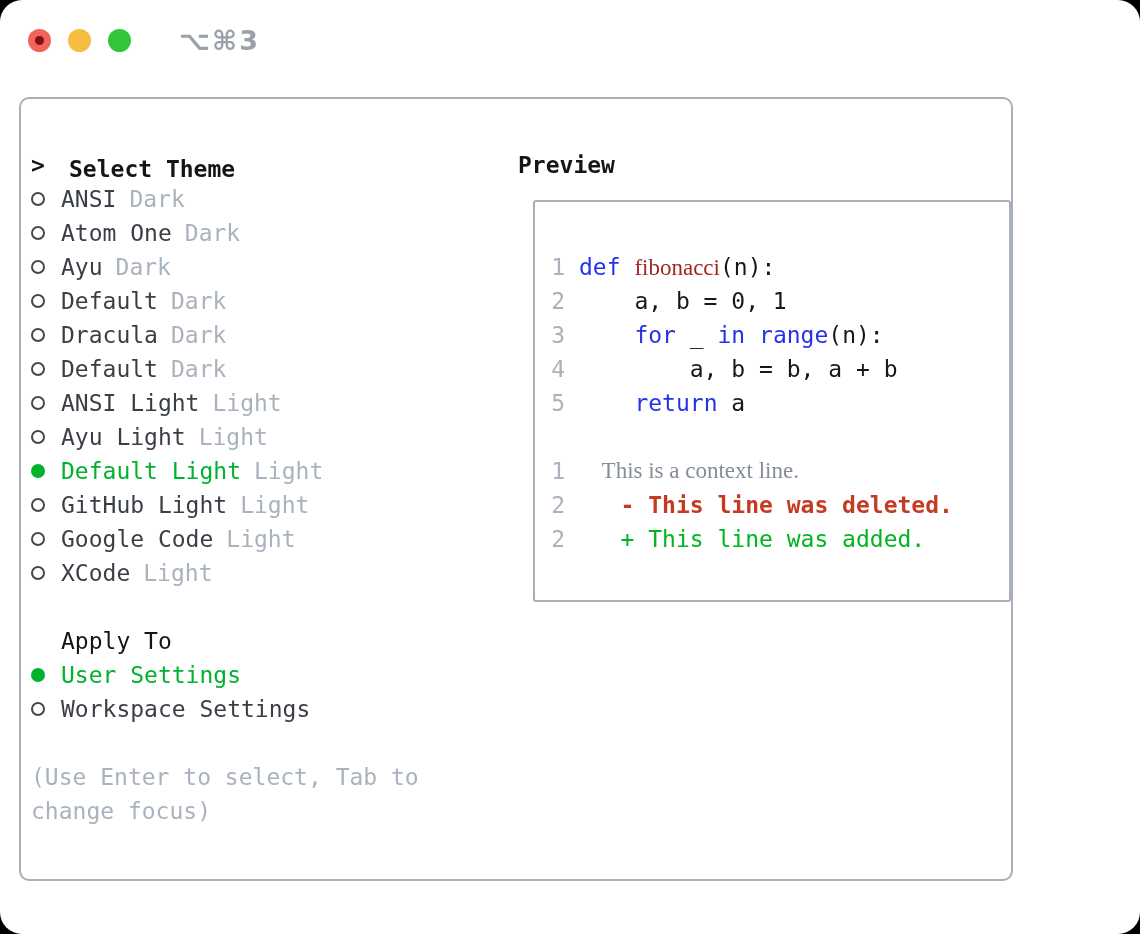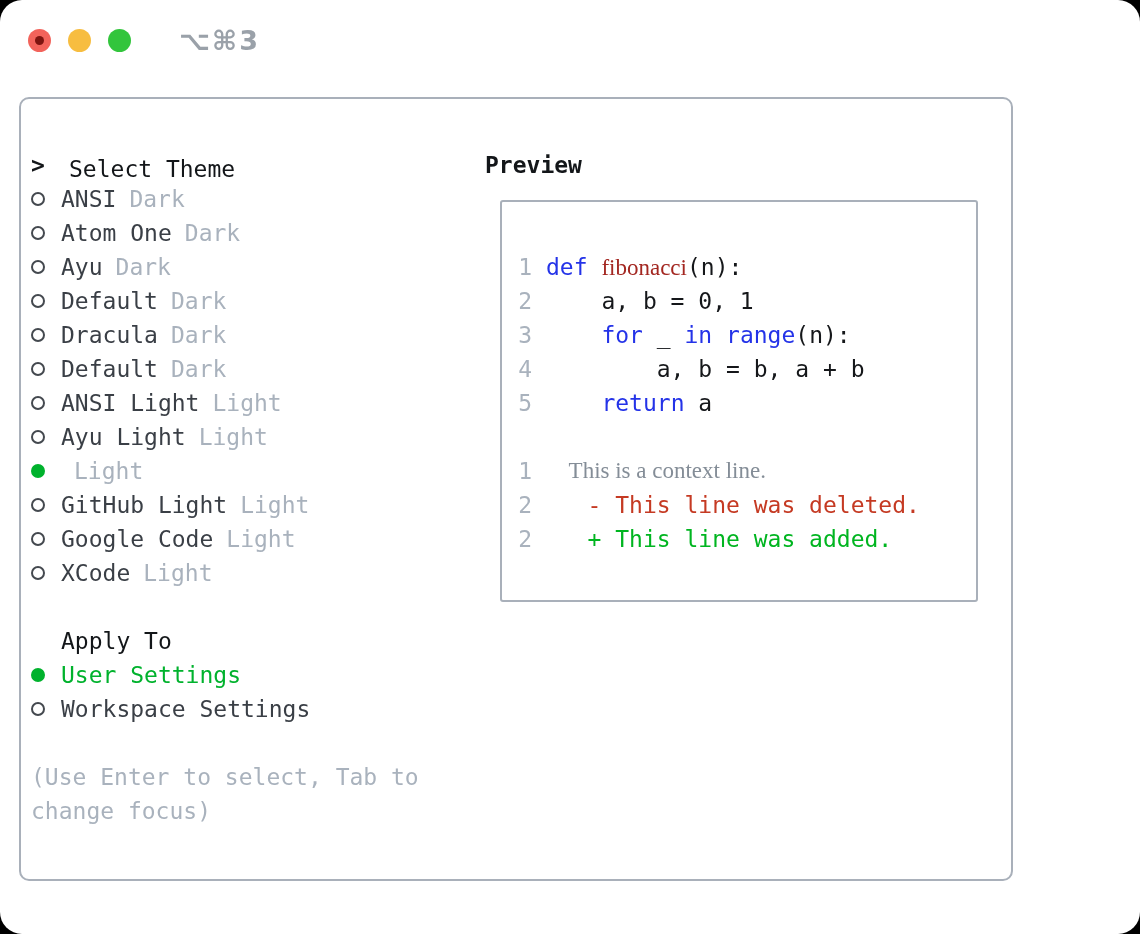--- a/index.html
+++ b/index.html
@@ -53,29 +53,29 @@
   .bullet-box {
     width: 30px; flex: none; display: flex; align-items: center;
   }
   .ring {
     width: 14px; height: 14px; border-radius: 50%;
     border: 2px solid var(--ring); background: transparent;
   }
   .row.selected .ring { background: var(--green); border-color: var(--green); }
   .row.selected .name, .row.selected .opt-label { color: var(--green); }
   .prompt { font-weight: 700; color: var(--heading); }
-  .heading-label { font-weight: 400; color: var(--heading); margin-left: 8px; margin-top: 7px; }
+  .heading-label { font-weight: 700; color: var(--heading); margin-left: 8px; margin-top: 7px; }
   .name { color: var(--name); white-space: pre; }
   .variant { color: var(--muted); margin-left: 13px; white-space: pre; }
   .opt-label { color: var(--name); white-space: pre; }
   .apply-heading { color: var(--heading); }
   .hint { margin-top: 0; }
   .hint .row { color: var(--muted); }
   
-  .preview-col { position: absolute; left: 464px; top: 49px; }
+  .preview-col { position: absolute; left: 497px; top: 49px; }
   .preview-heading {
     height: 34px; display: flex; align-items: center;
     font-size: 23px; font-weight: 700; color: var(--heading);
   }
   .preview-box {
     margin-left: 15px; margin-top: 18px;
     width: 478px; height: 402px;
     border: 2px solid var(--border);
     border-radius: 3px;
     padding: 48px 10px 0 16px;
@@ -83,21 +83,21 @@
   }
   .pline {
     height: 34px; display: flex; align-items: center;
     font-size: 23px; white-space: pre;
   }
   .ln { min-width: 14px; text-align: right; color: var(--muted); flex: none; }
   .content { margin-left: 14px; white-space: pre; color: var(--code_text); }
   .seg-keyword { color: var(--keyword_blue); }
   .seg-function { color: var(--func_red); font-family: Liberation Serif, serif; }
   .content.context { color: var(--context_gray); font-family: Liberation Serif, serif; }
-  .content.deleted { color: var(--deleted_red); }
+  .content.deleted { color: var(--deleted_red); font-weight: bold; }
   .content.added { color: var(--added_green); }
 </style>
 </head>
 <body>
 
 <div class="card">
 
   <div class="titlebar">
     <button class="light close">
         <span class="dot"></span>
@@ -179,20 +179,21 @@
               <span class="ring"></span>
             </span>
     <span class="name">Ayu Light</span>
     <span class="variant">Light</span>
   </div>
 
   <div class="row theme-row selected">
     <span class="bullet-box">
               <span class="ring"></span>
             </span>
+    <span class="name">Default Light</span>
     <span class="variant">Light</span>
   </div>
 
   <div class="row theme-row">
     <span class="bullet-box">
               <span class="ring"></span>
             </span>
     <span class="name">GitHub Light</span>
     <span class="variant">Light</span>
   </div>

